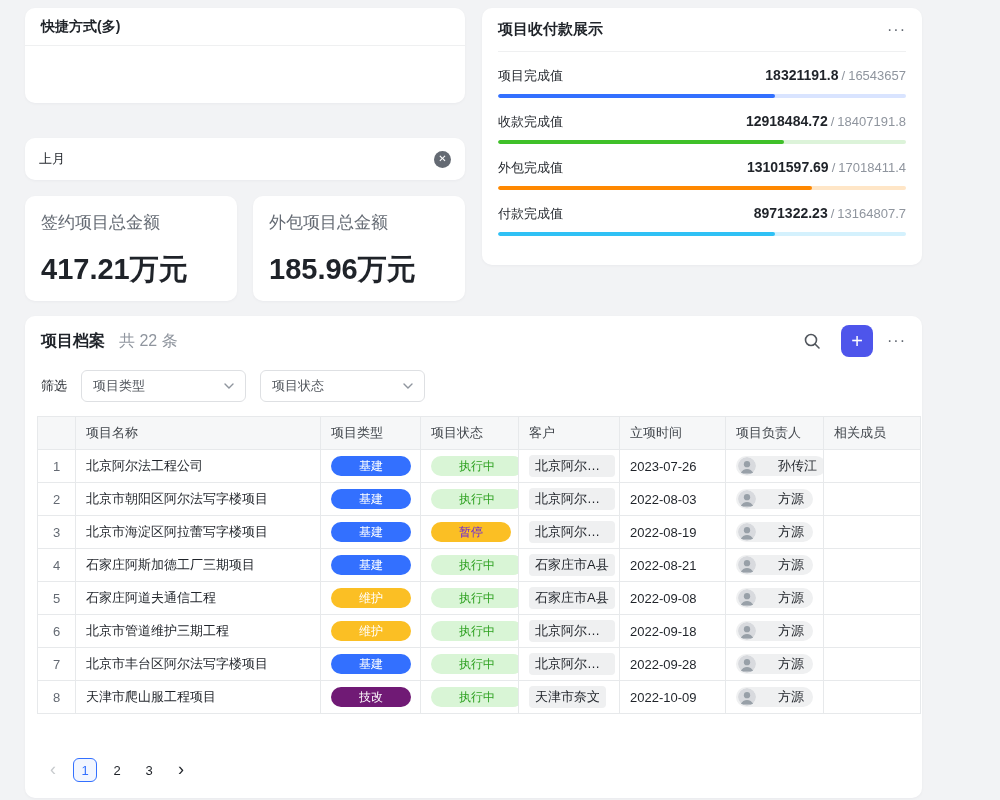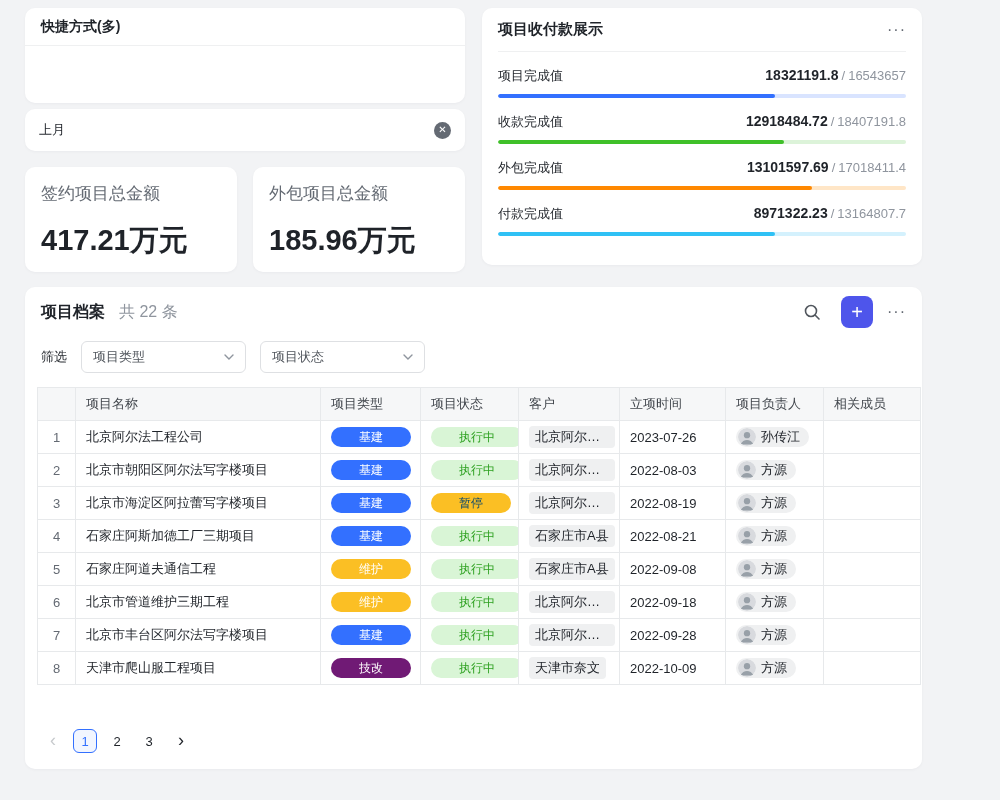--- a/index.html
+++ b/index.html
@@ -9,21 +9,21 @@
     font-family: "Liberation Sans", "DejaVu Sans", sans-serif;
     color: #1f2329;
     font-size: 13px;
   }
   .page { padding: 8px 0 0 25px; width: 1000px; }
   .top-area { display: flex; gap: 17px; }
   .col-left, .col-right { width: 440px; }
   .card { background: #fff; border-radius: 10px; box-shadow: 0 1px 3px rgba(31,35,41,.04); }
 
   
-  .shortcuts { height: 95px; margin-bottom: 6px; }
+  .shortcuts { height: 95px; margin-bottom: 35px; }
   .shortcuts .hd { height: 38px; display: flex; align-items: center; padding: 0 16px;
     border-bottom: 1px solid #eff0f1; font-weight: bold; font-size: 14px; }
   .shortcuts .bd { height: 56px; }
 
   
   .datepill { height: 42px; margin-bottom: 16px; display: flex; align-items: center;
     justify-content: space-between; padding: 0 14px; font-size: 13px; cursor: pointer; }
   .clear-btn { width: 17px; height: 17px; border-radius: 50%; background: #646a73; color: #fff;
     display: flex; align-items: center; justify-content: center; font-size: 10px; line-height: 1; }
 
@@ -66,21 +66,21 @@
   table { border-collapse: collapse; table-layout: fixed; width: 883px; margin-left: 12px; font-size: 13px; }
   th, td { border: 1px solid #e7e9eb; height: 33px; padding: 0 10px; text-align: left;
     overflow: hidden; white-space: nowrap; }
   th { background: #f6f7f8; font-weight: normal; color: #41464c; }
   td.num { text-align: center; color: #646a73; padding: 0 4px; }
   .tag { display: inline-block; padding: 2px 28px; border-radius: 10px; font-size: 12px;
     color: #fff; line-height: 16px; vertical-align: middle; }
   .pill { display: inline-flex; align-items: center; background: #eff0f1; border-radius: 4px;
     padding: 2px 6px; max-width: 88px; vertical-align: middle; }
   .trunc { display: inline-block; max-width: 74px; overflow: hidden; text-overflow: ellipsis; white-space: nowrap; }
-  .owner-pill { display: inline-flex; align-items: center; gap: 5px; background: #eff0f1;
+  .owner-pill { display: inline-flex; align-items: center; gap: 22px; background: #eff0f1;
     border-radius: 11px; padding: 1px 9px 1px 2px; vertical-align: middle; }
   .avatar { width: 18px; height: 18px; border-radius: 50%; overflow: hidden; flex: none; }
 
   .table-gap { height: 44px; }
   .pagination { display: flex; align-items: center; gap: 8px; padding: 0 16px 6px; }
   .pg { min-width: 24px; height: 24px; border-radius: 6px; display: flex; align-items: center;
     justify-content: center; font-size: 13px; color: #1f2329; cursor: pointer; padding: 0 4px; }
   .pg.active { background: #f2f6ff; border: 1px solid #3370ff; color: #3370ff; }
   .pg.nav { font-size: 18px; line-height: 1; padding-bottom: 3px; }
   .pg.prev { color: #c7cacd; }
@@ -256,21 +256,21 @@
                     <path d="M3.5 22c1.6-4.4 5.2-6 8.5-6s6.9 1.6 8.5 6z" fill="#98a0a8"></path>
                   </svg></span>
                 <span>方源</span>
               </span></td>
           <td></td>
         </tr>
         <tr>
           <td class="num">3</td>
           <td>北京市海淀区阿拉蕾写字楼项目</td>
           <td><span class="tag" style="background: rgb(51, 112, 255);">基建</span></td>
-          <td><span class="tag" style="background: rgb(251, 191, 36); color: #0c4a6e;">暂停</span></td>
+          <td><span class="tag" style="background: rgb(251, 191, 36); color: #6d28d9;">暂停</span></td>
           <td><span class="pill">
                 <span class="trunc">北京阿尔法工程公司</span>
               </span></td>
           <td>2022-08-19</td>
           <td><span class="owner-pill">
                 <span class="avatar"><svg width="18" height="18" viewBox="0 0 24 24">
                     <circle cx="12" cy="12" r="12" fill="#d8dade"></circle>
                     <circle cx="12" cy="9.5" r="4.2" fill="#98a0a8"></circle>
                     <path d="M3.5 22c1.6-4.4 5.2-6 8.5-6s6.9 1.6 8.5 6z" fill="#98a0a8"></path>
                   </svg></span>

